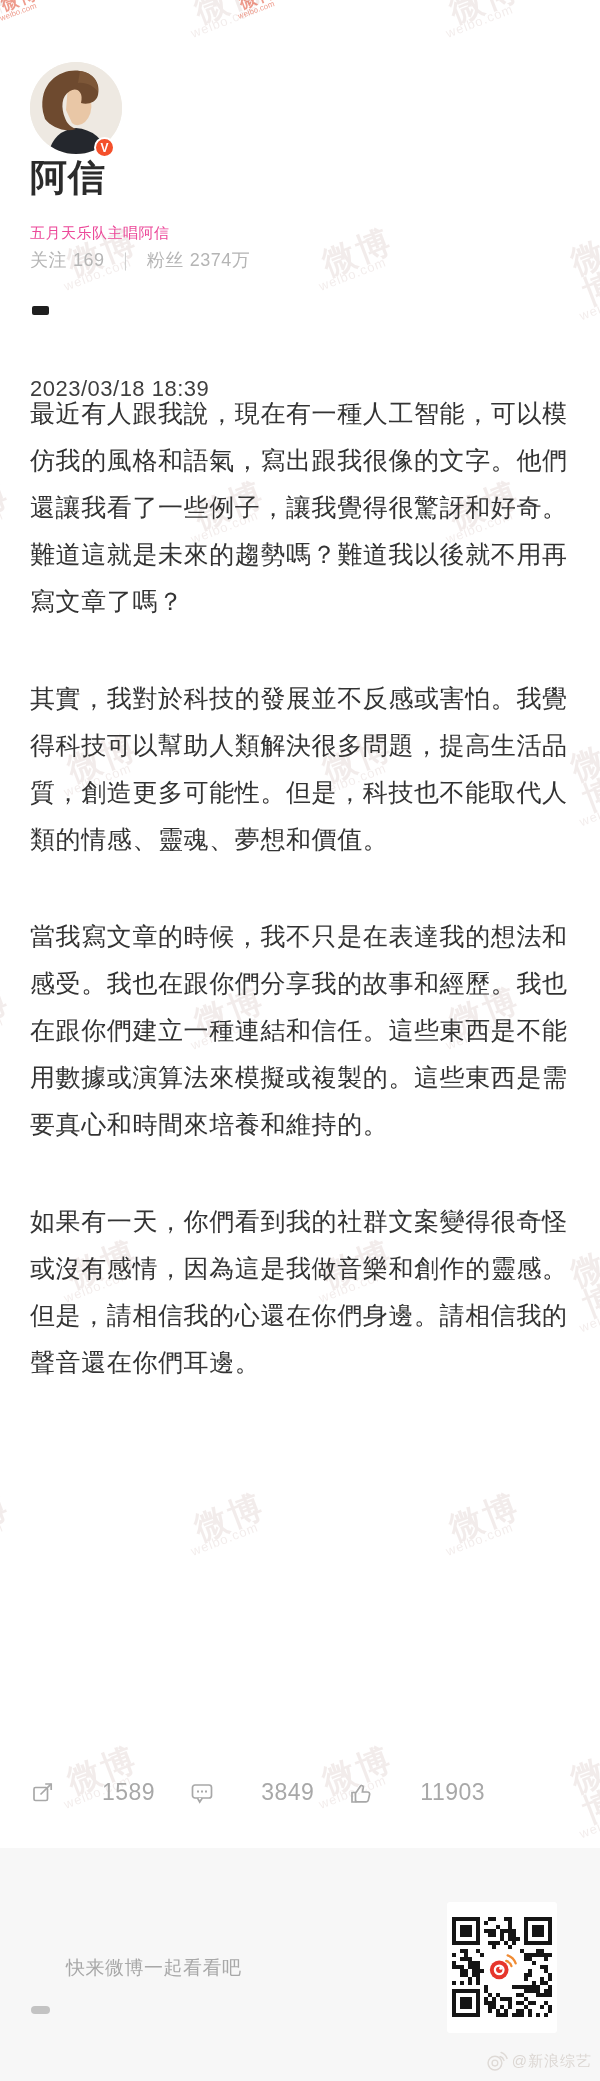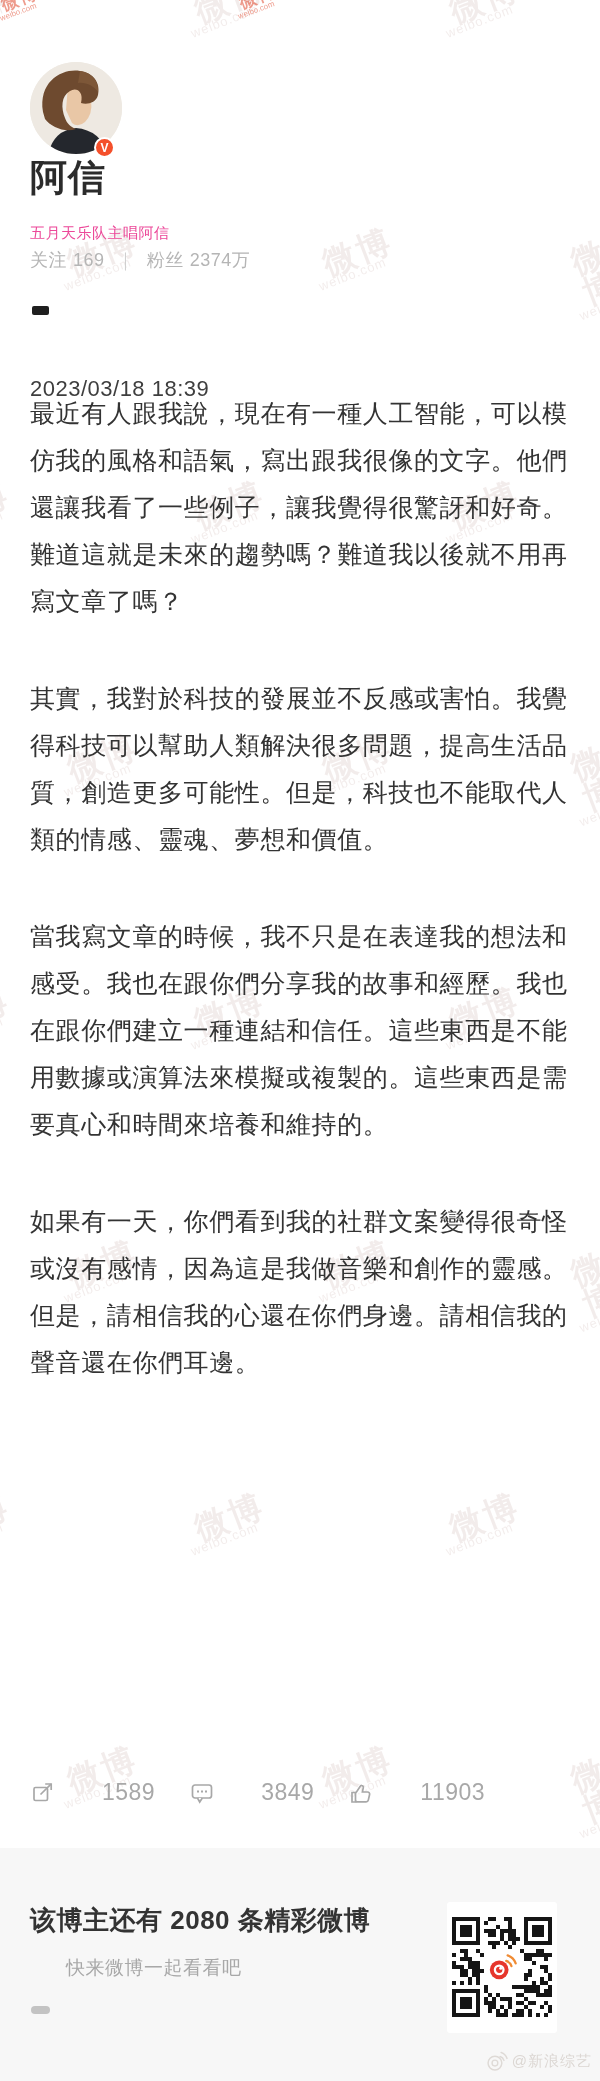--- a/index.html
+++ b/index.html
@@ -225,21 +225,20 @@
       <div class="grp">
         <svg viewBox="0 0 24 24" fill="none" stroke="#a8a8a8" stroke-width="1.7">
           <path d="M3 11.5 h3.5 v9.5 H3 z"></path>
           <path d="M6.5 20 l1 .9 h9.6 c1.1 0 2 -.8 2.2 -1.8 l1.3 -5.6 c.3 -1.3 -.7 -2.5 -2 -2.5 h-5.2 l.9 -4.4 c.2 -1 -.5 -2 -1.5 -2.1 c-.7 -.1 -1.4 .3 -1.7 1 L7.5 11 6.5 11.8"></path>
         </svg>
         <span class="cnt">11903</span>
       </div>
     </div>
 
     <div class="band"></div>
-    <div class="headline">该博主还有 2080 条精彩微博</div>
     <div class="subline">快来微博一起看看吧</div>
     <div class="dash2"></div>
 
     <div class="qr-card">
       <svg class="qr" viewBox="0 0 25 25">
           <rect x="0" y="0" width="7" height="7" fill="#151515"></rect>
           <rect x="1" y="1" width="5" height="5" fill="#fff"></rect>
           <rect x="2" y="2" width="3" height="3" fill="#151515"></rect>
           <rect x="18" y="0" width="7" height="7" fill="#151515"></rect>
           <rect x="19" y="1" width="5" height="5" fill="#fff"></rect>

